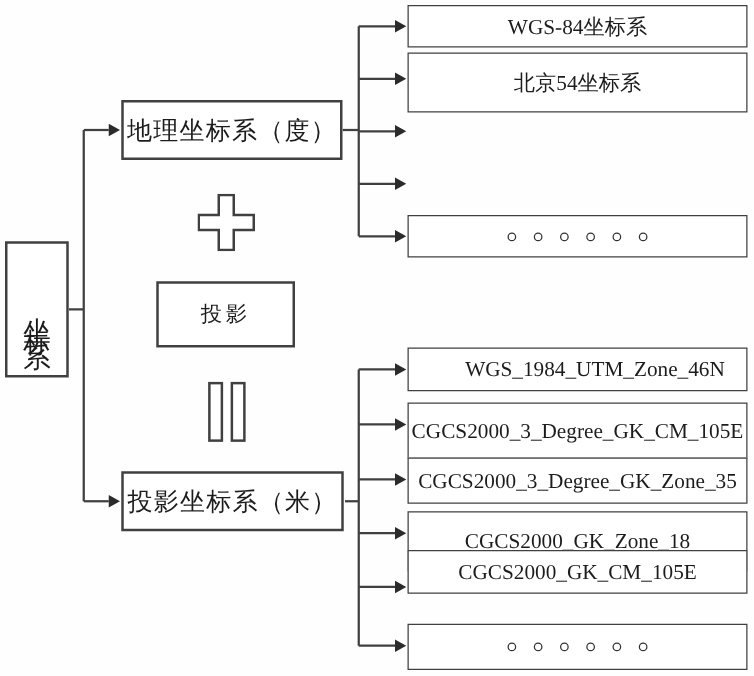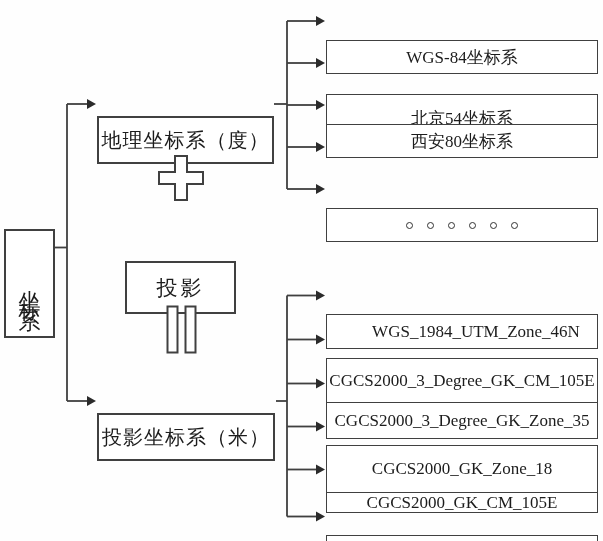--- a/index.html
+++ b/index.html
@@ -15,40 +15,39 @@
   .box {
     position: absolute;
     box-sizing: border-box;
     background: #ffffff;
     border: 2px solid #404040;
     display: flex;
     align-items: center;
     justify-content: center;
     text-align: center;
     white-space: nowrap;
-    margin-top: 36px;
   }
   .leaf {
     left: 326px;
     width: 272px;
     border-width: 1.5px;
     font-size: 17px;
   }
   .main-node { font-size: 20px; letter-spacing: 1px; }
   .root-node {
     left: 4px; top: 193px; width: 51px; height: 109px;
     font-size: 22px;
     writing-mode: vertical-rl;
     text-orientation: upright;
     letter-spacing: 10px;
     padding-top: 6px;
   }
   .geo-node  { left: 97px;  top: 80px;  width: 177px; height: 48px; }
   .proj-node { left: 97px;  top: 377px; width: 178px; height: 48px; }
-  .projection-operand { left: 125px; top: 225px; width: 111px; height: 53px; font-size: 21px; letter-spacing: 3px; }
+  .projection-operand { left: 125px; top: 225px; width: 111px; height: 53px; font-size: 17px; letter-spacing: 3px; }
   .op-icon { position: absolute; }
   .plus-icon   { left: 158px; top: 155px; }
   .equals-icon { left: 166px; top: 305px; }
   .connector-layer { position: absolute; left: 0; top: 0; }
   .dots { display: flex; align-items: center; justify-content: center; gap: 14px; }
   .dot {
     width: 5px; height: 5px;
     border: 1.2px solid #333333;
     border-radius: 50%;
     background: #ffffff;
@@ -118,38 +117,37 @@
   <svg class="op-icon plus-icon" width="46" height="46" viewBox="0 0 46 46">
     <path d="M17 1 H29 V17 H45 V29 H29 V45 H17 V29 H1 V17 H17 Z" fill="#ffffff" stroke="#404040" stroke-width="2"></path>
   </svg>
 
   <svg class="op-icon equals-icon" width="32" height="50" viewBox="0 0 32 50">
     <rect x="1.5" y="1.5" width="10" height="46" fill="#ffffff" stroke="#404040" stroke-width="2"></rect>
     <rect x="19.5" y="1.5" width="10" height="46" fill="#ffffff" stroke="#404040" stroke-width="2"></rect>
   </svg>
 
   <div class="box leaf" style="top:4px;height:34px;">WGS-84坐标系</div>
-  <div class="box leaf" style="top:58px;height:48px;">北京54坐标系</div>
-  <div class="box leaf" style="top:88px;height:34px;">西安80坐标系</div>
+  <div class="box leaf" style="top:42px;height:48px;">北京54坐标系</div>
   <div class="box leaf" style="top:172px;height:34px;">
     <span class="dots">
         <span class="dot"></span>
         <span class="dot"></span>
         <span class="dot"></span>
         <span class="dot"></span>
         <span class="dot"></span>
         <span class="dot"></span>
       </span>
   </div>
 
   <div class="box leaf" style="top:278px;height:35px;padding-left:28px;">WGS_1984_UTM_Zone_46N</div>
   <div class="box leaf" style="top:322px;height:45px;">CGCS2000_3_Degree_GK_CM_105E</div>
   <div class="box leaf" style="top:366px;height:37px;">CGCS2000_3_Degree_GK_Zone_35</div>
   <div class="box leaf" style="top:409px;height:48px;">CGCS2000_GK_Zone_18</div>
-  <div class="box leaf" style="top:456px;height:21px;">CGCS2000_GK_CM_105E</div>
+  <div class="box leaf" style="top:440px;height:35px;">CGCS2000_GK_CM_105E</div>
   <div class="box leaf" style="top:499px;height:37px;">
     <span class="dots">
         <span class="dot"></span>
         <span class="dot"></span>
         <span class="dot"></span>
         <span class="dot"></span>
         <span class="dot"></span>
         <span class="dot"></span>
       </span>
   </div>

